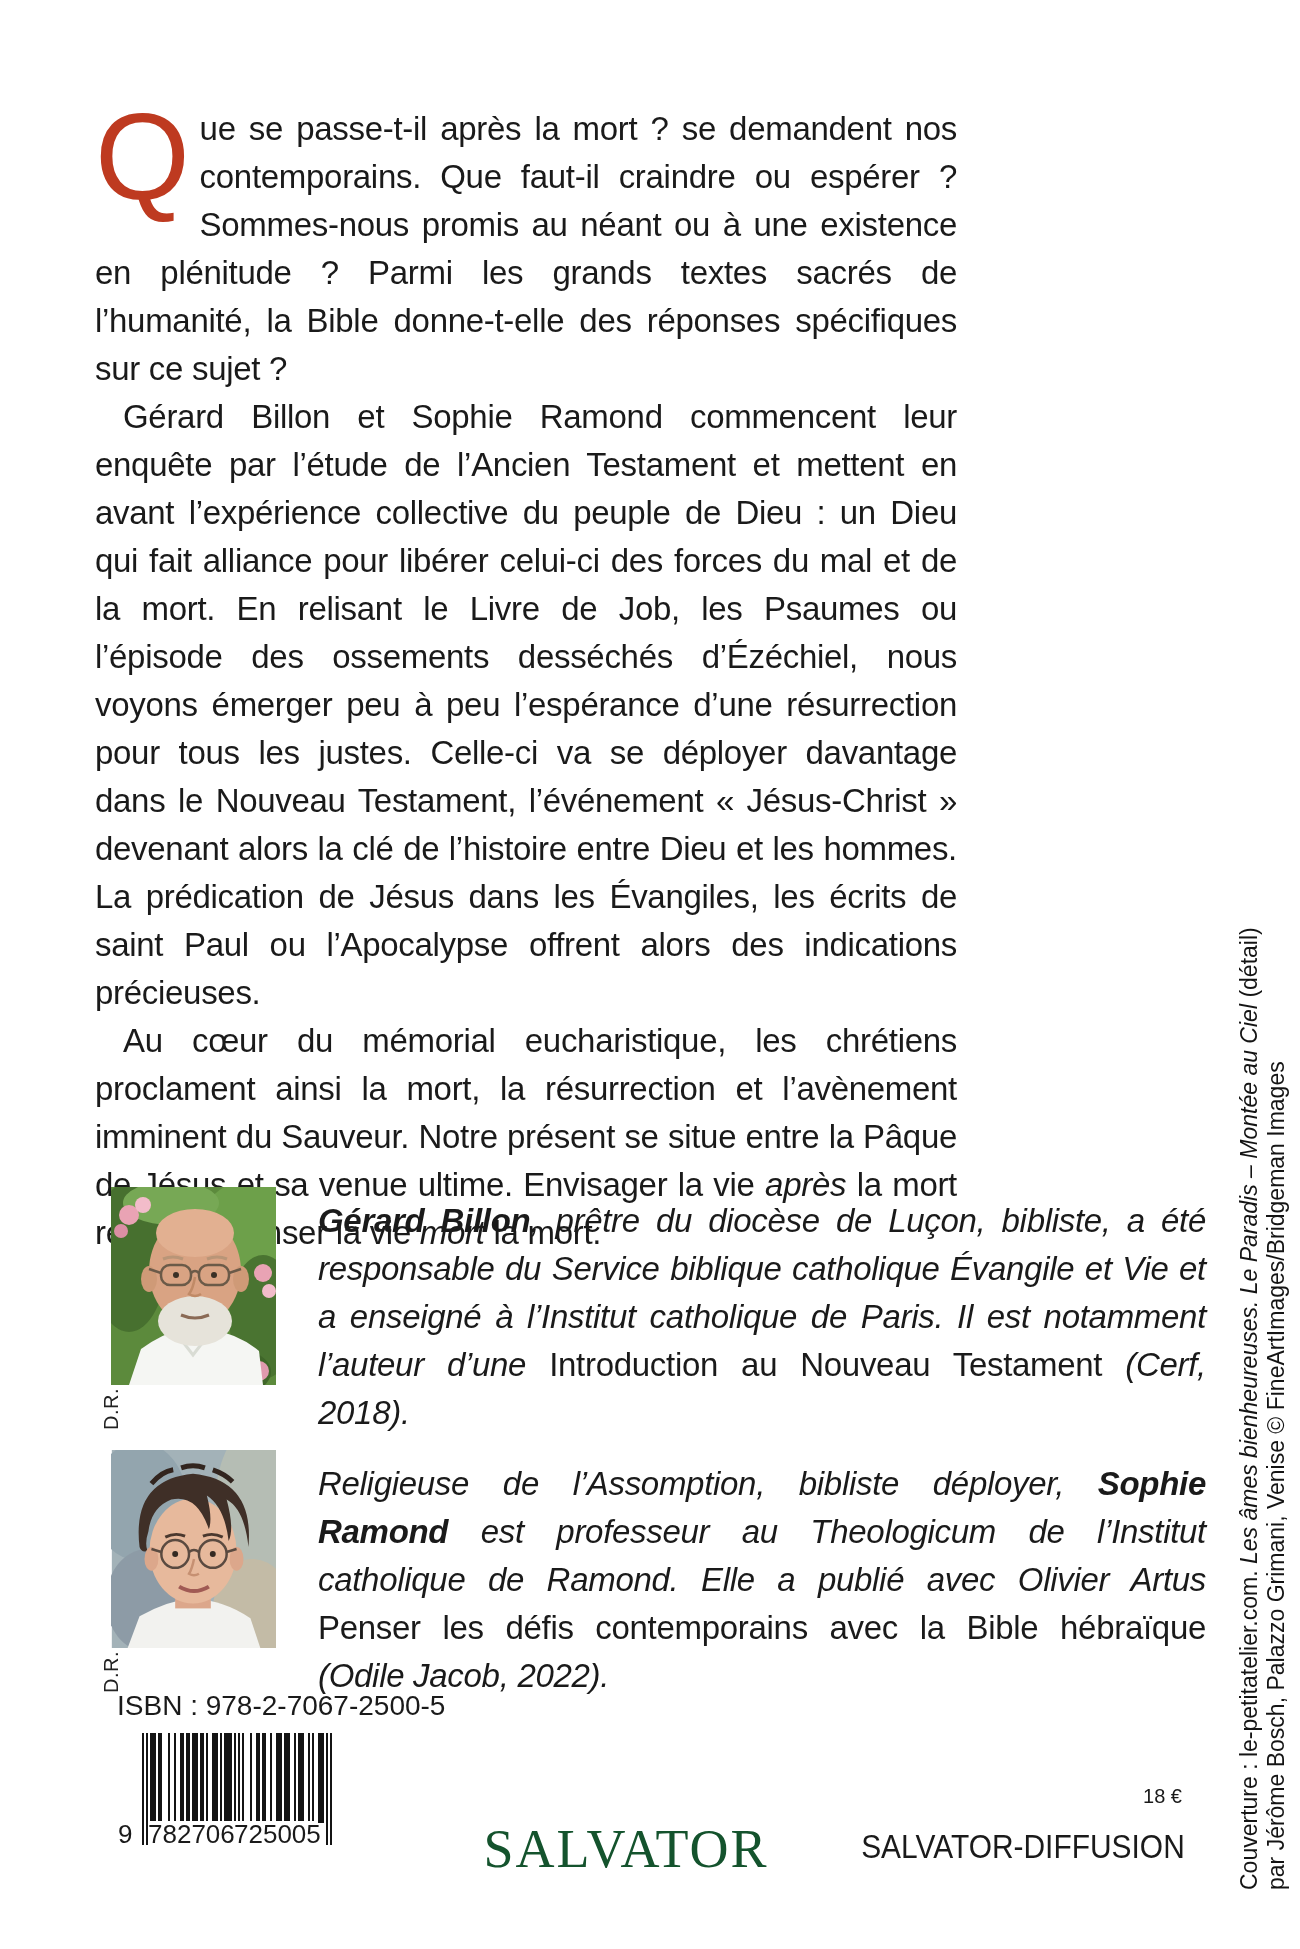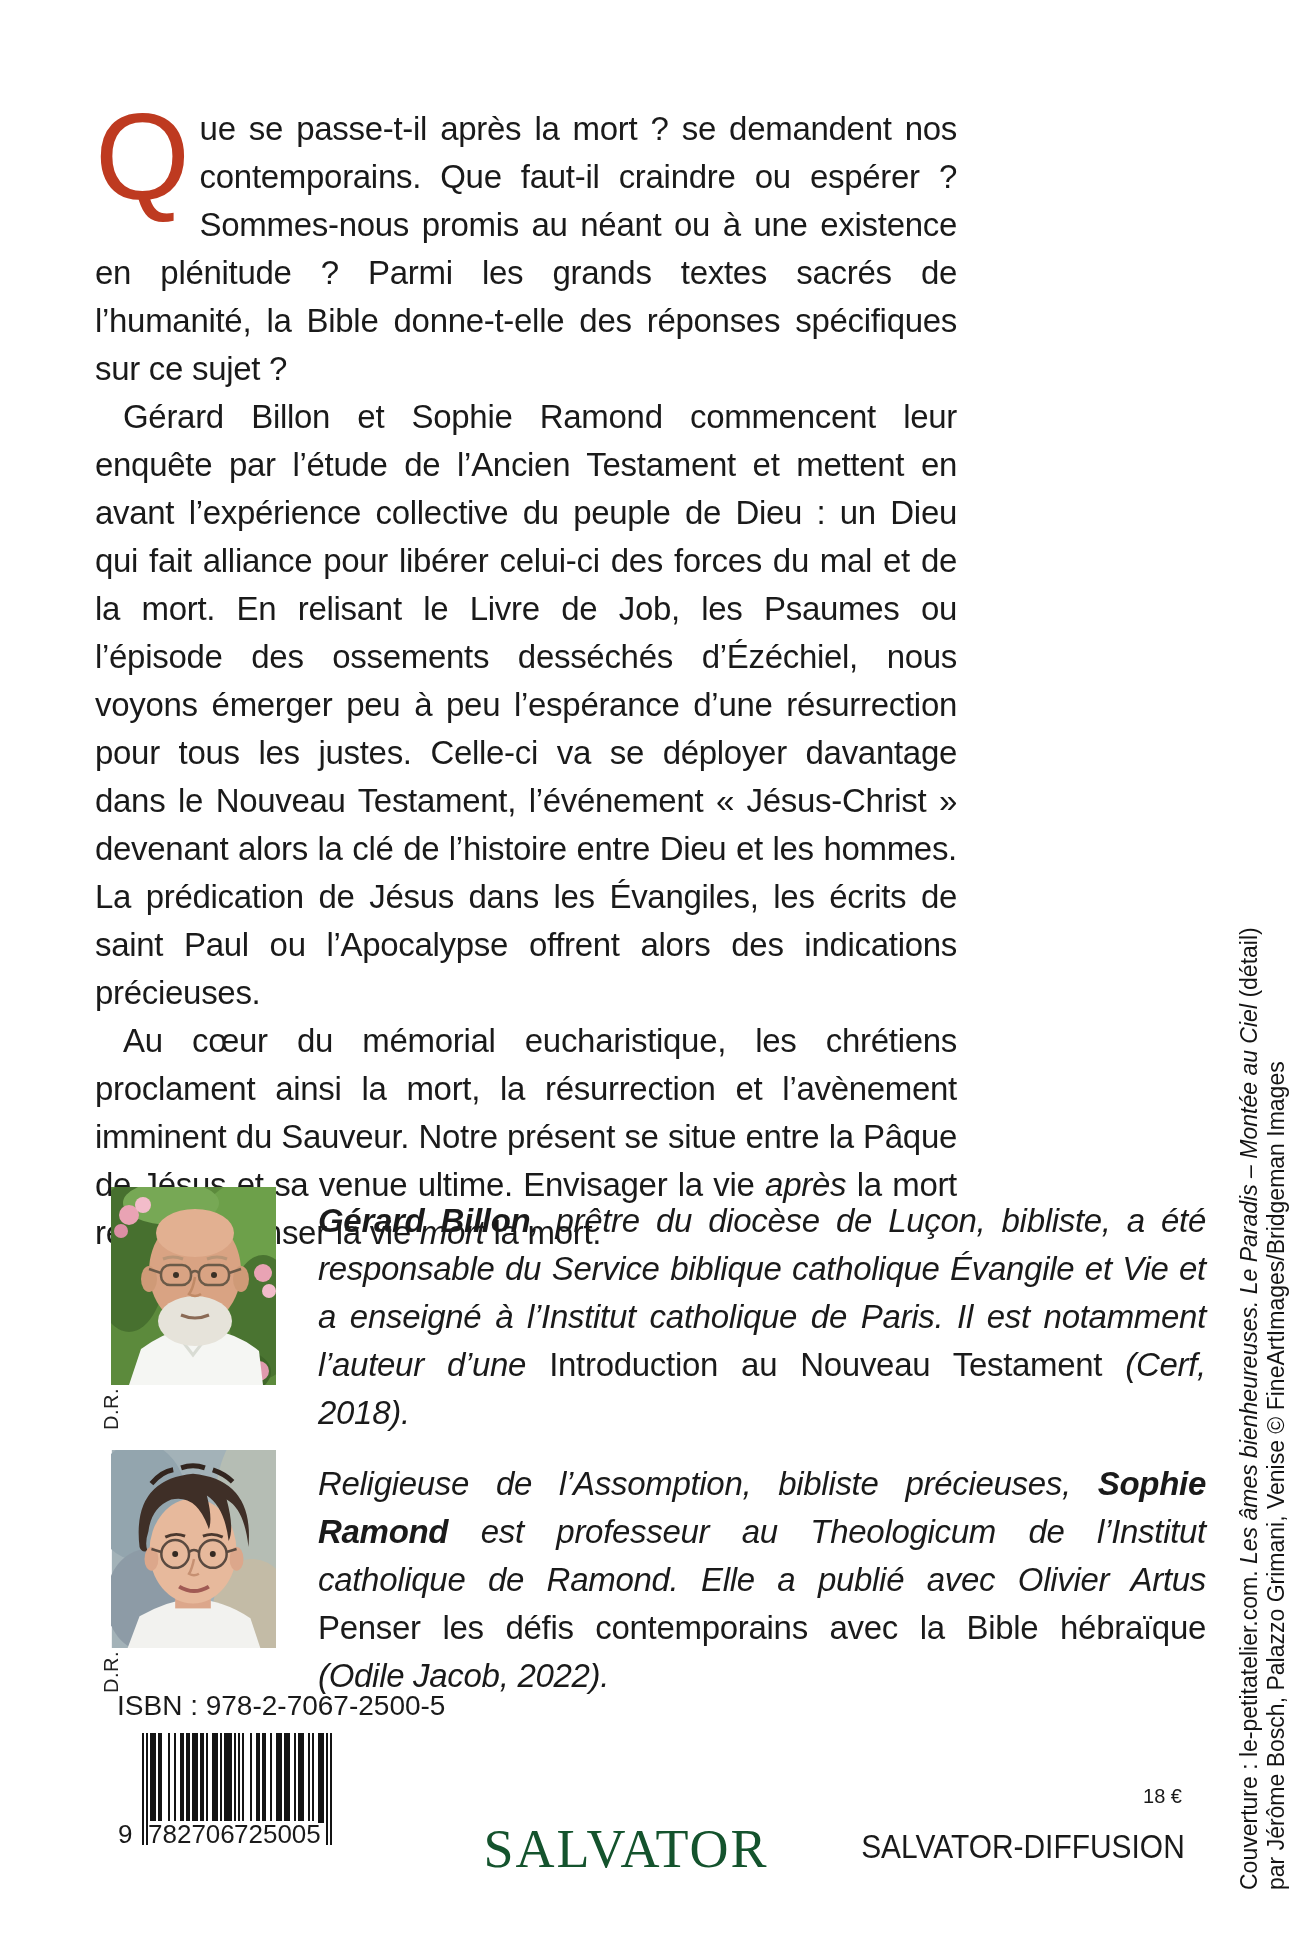--- a/index.html
+++ b/index.html
@@ -145,21 +145,21 @@
           <circle cx="102" cy="105" r="14"></circle>
         <path d="M78 103 Q83 99 88 103"></path>
           <path d="M50 103 L40 100"></path>
           <path d="M116 103 L126 100"></path>
       </g>
       <circle cx="64" cy="105" r="3" fill="#342a22"></circle>
         <circle cx="102" cy="105" r="3" fill="#342a22"></circle>
       <path d="M83 110 Q81 120 78 125 Q83 128 88 125" stroke="#c69072" stroke-width="2.5" fill="none"></path>
       <path d="M68 138 Q83 147 98 138" stroke="#a05a54" stroke-width="4" fill="none"></path>
     </svg>
-    <p class="bio-text"><span>Religieuse de l’Assomption, bibliste précieuses, </span><b>Sophie Ramond</b><span> est professeur au Theologicum de l’Institut catholique de Ramond. Elle a publié avec Olivier Artus </span><span class="rm">Penser les défis contemporains avec la Bible hébraïque</span><span> (Odile Jacob, 2022).</span></p>
+    <p class="bio-text"><span>Religieuse de l’Assomption, bibliste déployer, </span><b>Sophie Ramond</b><span> est professeur au Theologicum de l’Institut catholique de Ramond. Elle a publié avec Olivier Artus </span><span class="rm">Penser les défis contemporains avec la Bible hébraïque</span><span> (Odile Jacob, 2022).</span></p>
   </section>
 
   <div class="isbn">ISBN&nbsp;: 978-2-7067-2500-5</div>
 
   <div class="barcode">
     <div class="bars">
         <i class="b g"></i>
         <i class="w g"></i>
         <i class="b g"></i>
         <i class="w"></i>

